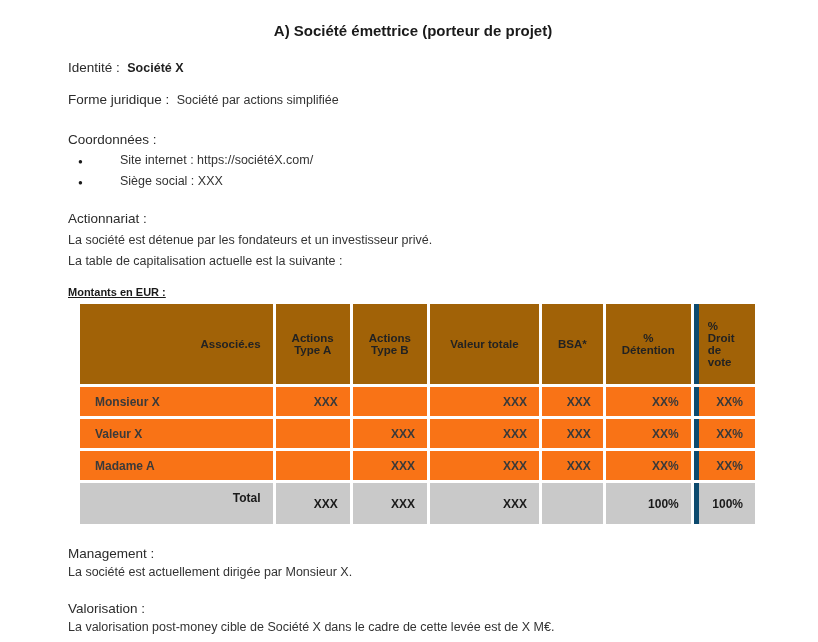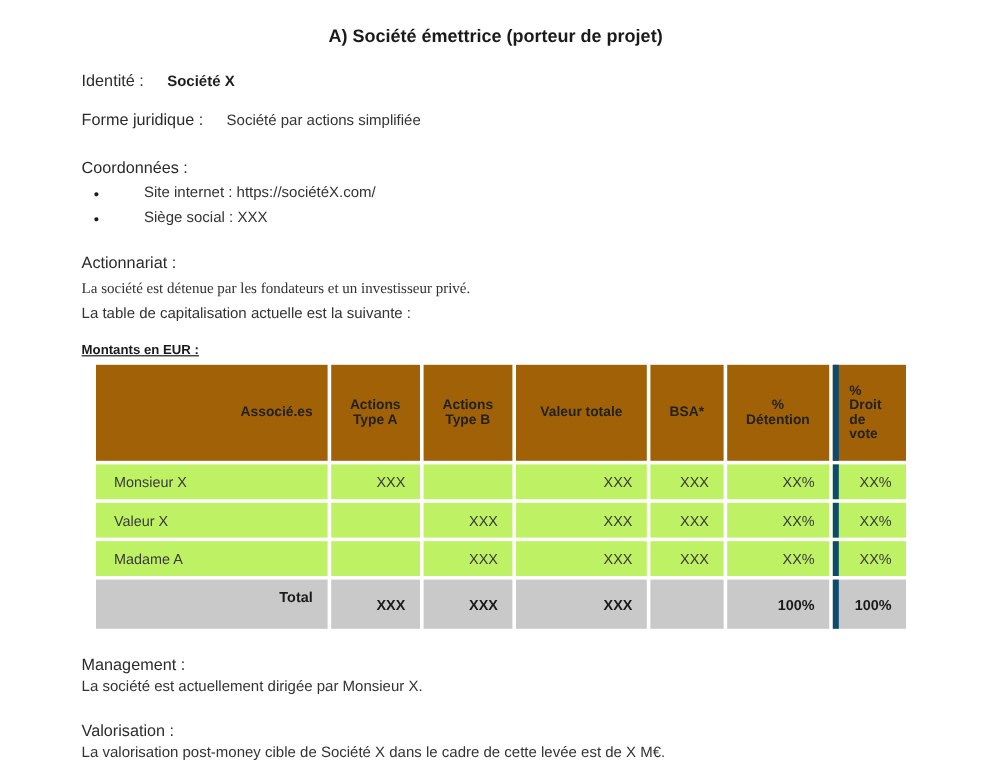--- a/index.html
+++ b/index.html
@@ -13,34 +13,34 @@
   .page { padding: 20px 60px 0 68px; }
 
   .doc-title {
     font-size: 15px; font-weight: bold; color: #1a1a1a;
     margin: 2px 0 0 0;
     text-align: center;
   }
 
   .kv { margin-top: 21px; font-size: 12.5px; }
   .kv .k { font-size: 13.5px; color: #2b2b2b; }
-  .kv .v { margin-left: 16px; color: #333; }
+  .kv .v { margin-left: 4px; color: #333; }
   .kv .v.bold { font-weight: bold; color: #1f1f1f; }
   .kv.forme { margin-top: 17px; }
 
   .section-title { font-size: 13.5px; color: #2b2b2b; margin: 0; }
   .coordonnees { margin-top: 25px; }
   .bullet-list { margin-top: 4px; }
   .bullet-item { display: flex; align-items: baseline; font-size: 12.5px; line-height: 18.5px; }
   .bullet-item .dot { font-size: 8px; margin-left: 10px; width: 12px; color: #1a1a1a; }
   .bullet-item .txt { margin-left: 30px; color: #333; }
 
   .actionnariat { margin-top: 19px; }
   .para-line { font-size: 12.5px; line-height: 21px; color: #333; }
-  .actionnariat .para-line:first-of-type { margin-top: 4px; font-family: Liberation Serif, serif; }
+  .actionnariat .para-line:first-of-type { margin-top: 4px; }
 
   .table-caption {
     margin-top: 14px;
     font-size: 11px; font-weight: bold; color: #1a1a1a;
     text-decoration: underline;
   }
 
   table.cap-table {
     border-collapse: separate;
     border-spacing: 3px;
@@ -54,25 +54,26 @@
     background: #a16207;
     height: 44px;
     font-size: 11.5px; font-weight: bold; color: #222;
     text-align: center; vertical-align: middle;
     white-space: pre-line;
     padding: 16px;
   }
   .cap-table th.c0 { text-align: right; padding-right: 12px; }
   .cap-table th.c6 { text-align: left; padding-left: 9px; }
   .cap-table td {
-    background: #bef264;
+    background: #f97316;
     height: 29px;
     font-size: 12px; color: #3a3a3a;
     text-align: right; vertical-align: middle;
     padding: 0 12px 0 0;
+    font-weight: bold;
   }
   .cap-table td.c0 { text-align: left; padding: 0 0 0 15px; }
   .cap-table tr.total td {
     background: #c9c9c9;
     font-weight: bold; color: #1a1a1a;
   }
   .cap-table tr.total td.c0 { text-align: right; padding: 0 12px 12px 0; }
   
   .cap-table th.c6, .cap-table td.c6 { border-left: 5px solid #0c4a6e; }
 

